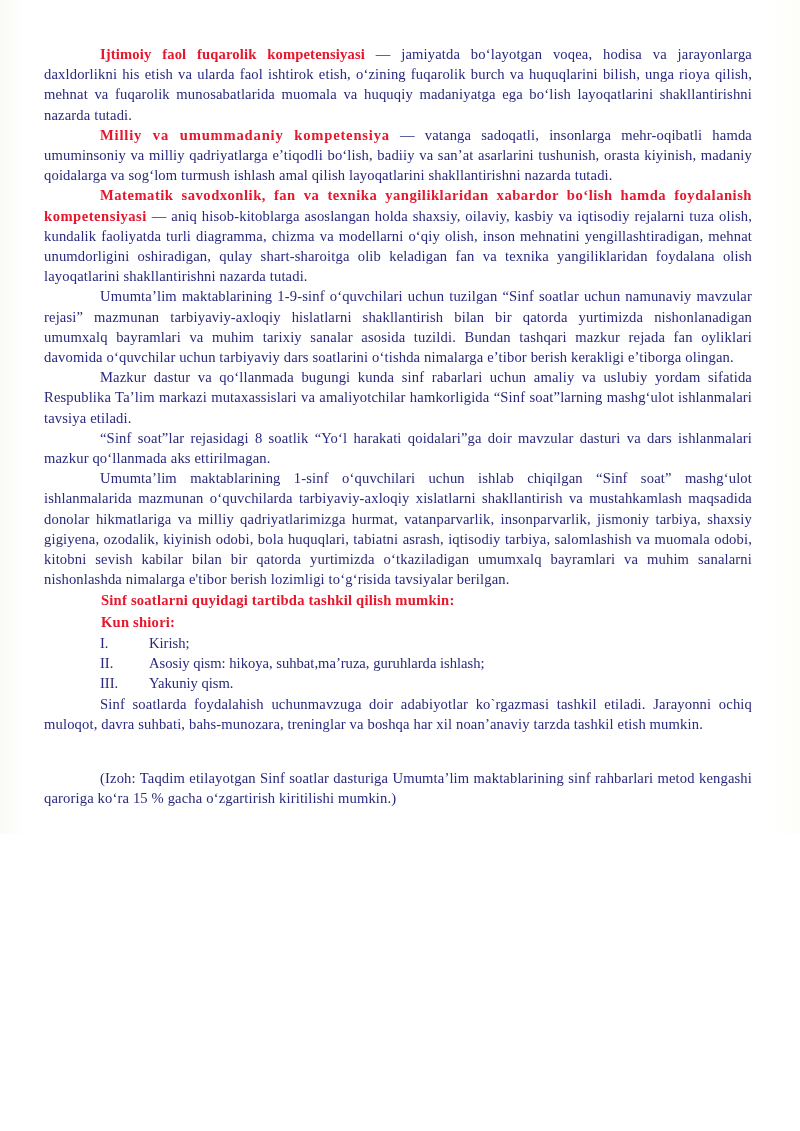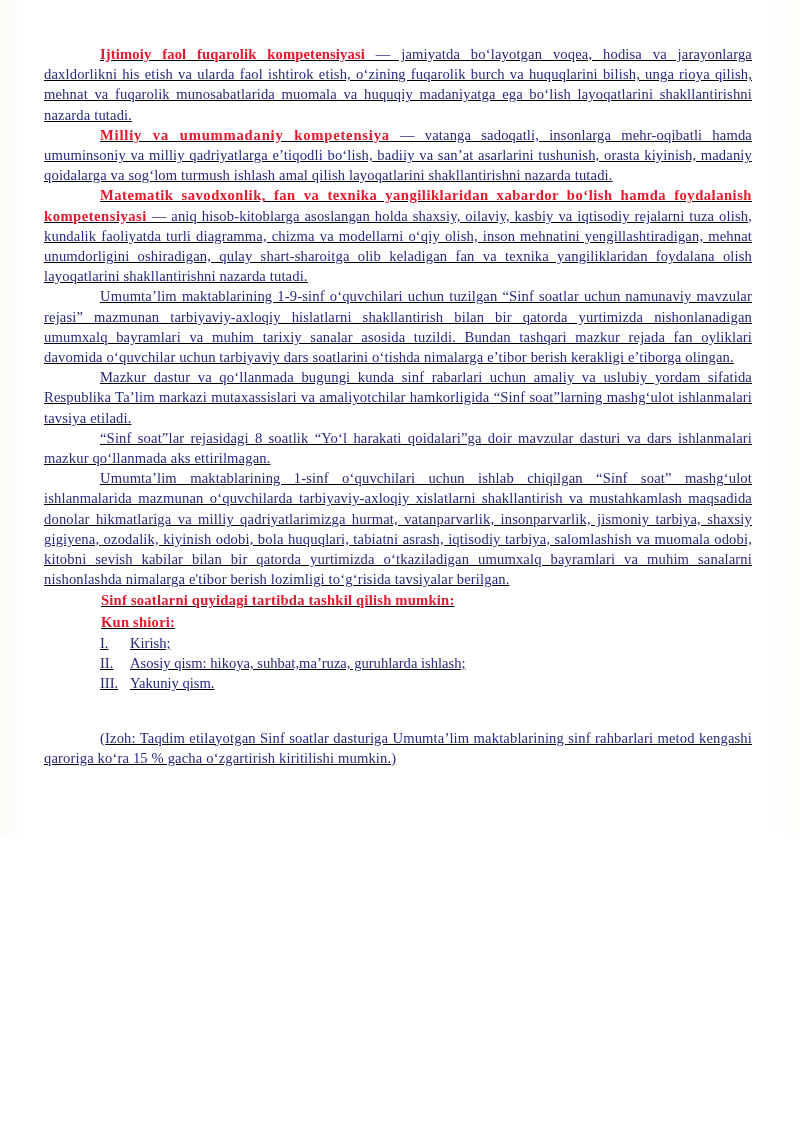--- a/index.html
+++ b/index.html
@@ -15,21 +15,20 @@
     overflow: hidden;
   }
 
   
   #page {
     position: relative;
     width: 800px;
     height: 834px;
     background: #86efac;
     box-sizing: border-box;
-    text-decoration: underline;
   }
   #page::before {
     content: "";
     position: absolute;
     inset: 0;
     background:
       linear-gradient(90deg, #fafaf7 0px, #ffffff 26px, #ffffff 96%, #fdfdfa 100%);
     pointer-events: none;
     z-index: 0;
   }
@@ -93,20 +92,21 @@
   ul.romanlist li {
     display: flex;
     padding-left: 56px;
   }
   ul.romanlist li .num {
     width: 30px;
     flex: 0 0 30px;
   }
   ul.romanlist li .txt {
     flex: 1 1 auto;
+    margin-left: 19px;
   }
   .gap-lg { height: 34px; }
 </style>
 </head>
 <body>
 
 <div id="page">
   <div id="content">
 
     <p class="para"><span class="hdr">Ijtimoiy faol fuqarolik kompetensiyasi</span><span> — jamiyatda bo‘layotgan voqea, hodisa va jarayonlarga daxldorlikni his etish va ularda faol ishtirok etish, o‘zining fuqarolik burch va huquqlarini bilish, unga rioya qilish, mehnat va fuqarolik munosabatlarida muomala va huquqiy madaniyatga ega bo‘lish layoqatlarini shakllantirishni nazarda tutadi.</span></p>
@@ -135,19 +135,20 @@
       <li>
         <span class="num">II.</span>
         <span class="txt">Asosiy qism: hikoya, suhbat,ma’ruza, guruhlarda ishlash;</span>
       </li>
       <li>
         <span class="num">III.</span>
         <span class="txt">Yakuniy qism.</span>
       </li>
     </ul>
 
+    <p class="para">Sinf soatlarda foydalahish uchunmavzuga doir adabiyotlar ko`rgazmasi tashkil etiladi. Jarayonni ochiq muloqot, davra suhbati, bahs-munozara, treninglar va boshqa har xil noan’anaviy tarzda tashkil etish mumkin.</p>
 
     <div class="gap-lg"></div>
 
     <p class="para">(Izoh: Taqdim etilayotgan Sinf soatlar dasturiga Umumta’lim maktablarining sinf rahbarlari metod kengashi qaroriga ko‘ra 15 % gacha o‘zgartirish kiritilishi mumkin.)</p>
 
   </div>
 </div>
 
 </body></html>

